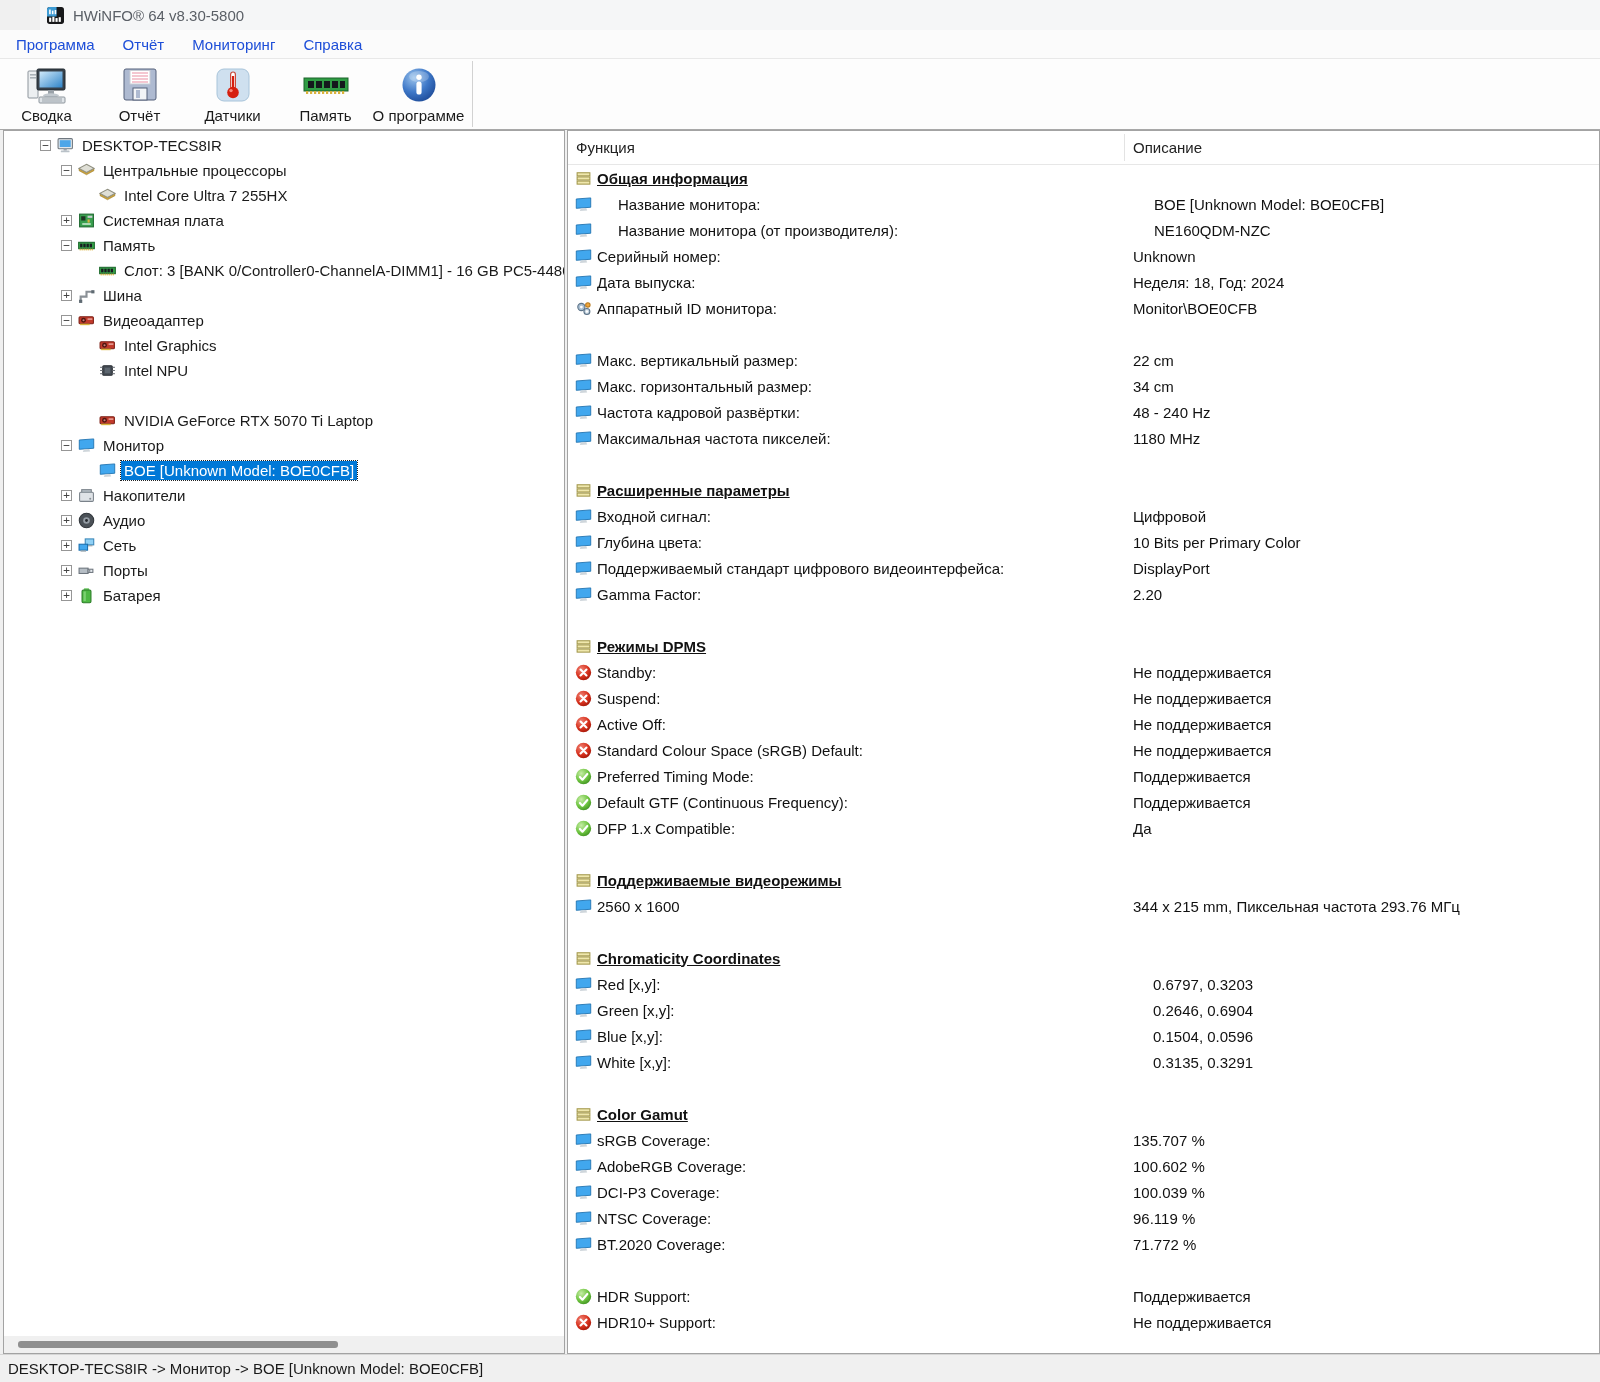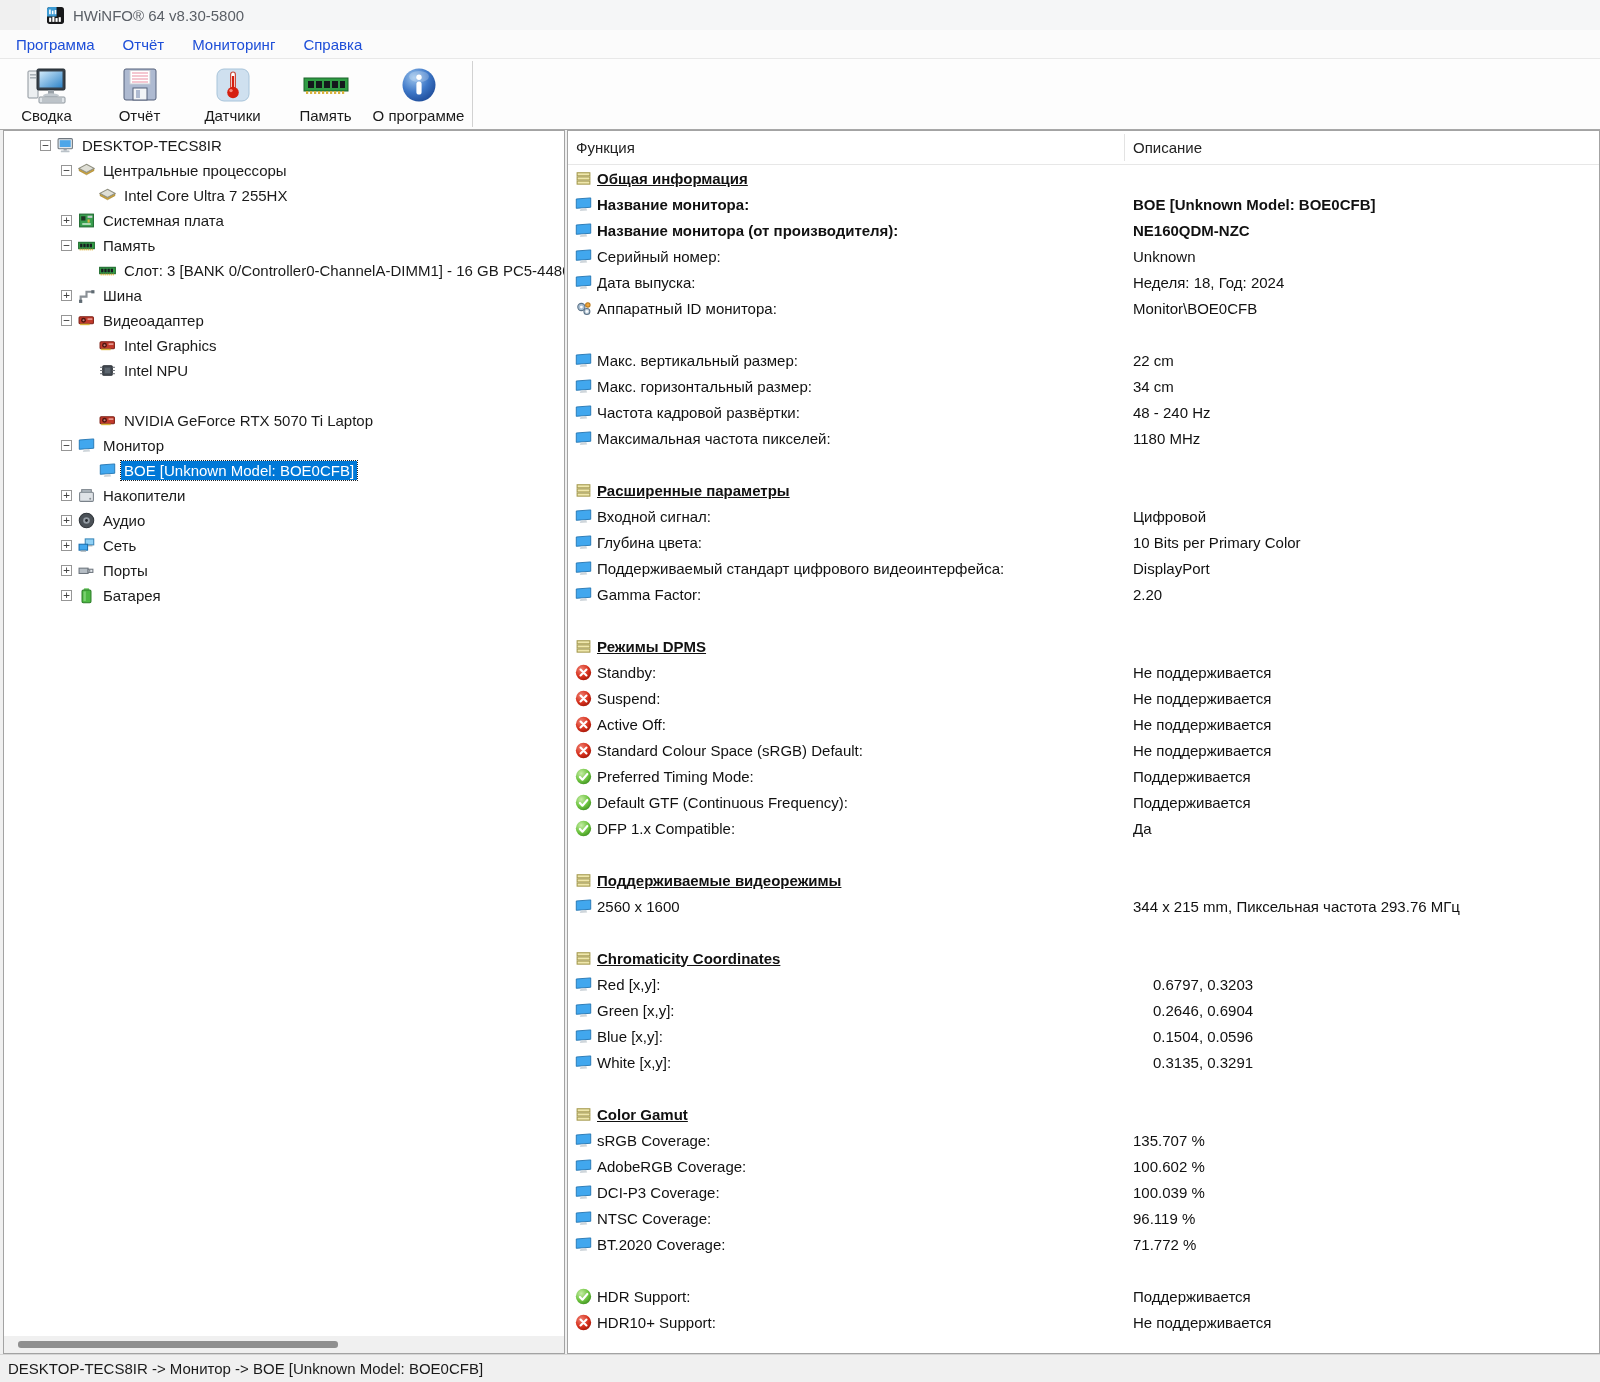--- a/index.html
+++ b/index.html
@@ -40,21 +40,21 @@
   .dheader .h1{position:absolute;left:8px;top:8px;}
   .dheader .h2{position:absolute;left:565px;top:8px;}
   .dheader .vsep{position:absolute;left:556px;top:3px;bottom:3px;width:1px;background:#e3e3e3;}
   .drows{position:absolute;top:34px;left:0;right:0;bottom:0;overflow:hidden;}
   .drow{height:26px;position:relative;display:flex;align-items:center;font-size:15px;white-space:nowrap;}
   .dicon{width:17px;height:17px;margin:0 5px 0 7px;flex:none;display:inline-flex;}
   .dlabel{color:#111;}
   .drow.section .dlabel{font-weight:bold;text-decoration:underline;}
   .dvalue{position:absolute;left:565px;color:#111;}
   .dvalue.ind{left:585px;}
-  .bold{font-weight:bold;}
+  .bold{font-weight:normal;margin-left:21px;}
   
   .statusbar{position:absolute;left:0;right:0;bottom:0;height:28px;background:#f0f0f0;border-top:1px solid #d6d6d6;
              display:flex;align-items:center;padding-left:8px;font-size:15px;box-sizing:border-box;}
 </style>
 </head>
 <body>
 
 <div class="titlebar">
   <span class="app-icon">
       <svg width="17" height="17" viewBox="0 0 16 16">

